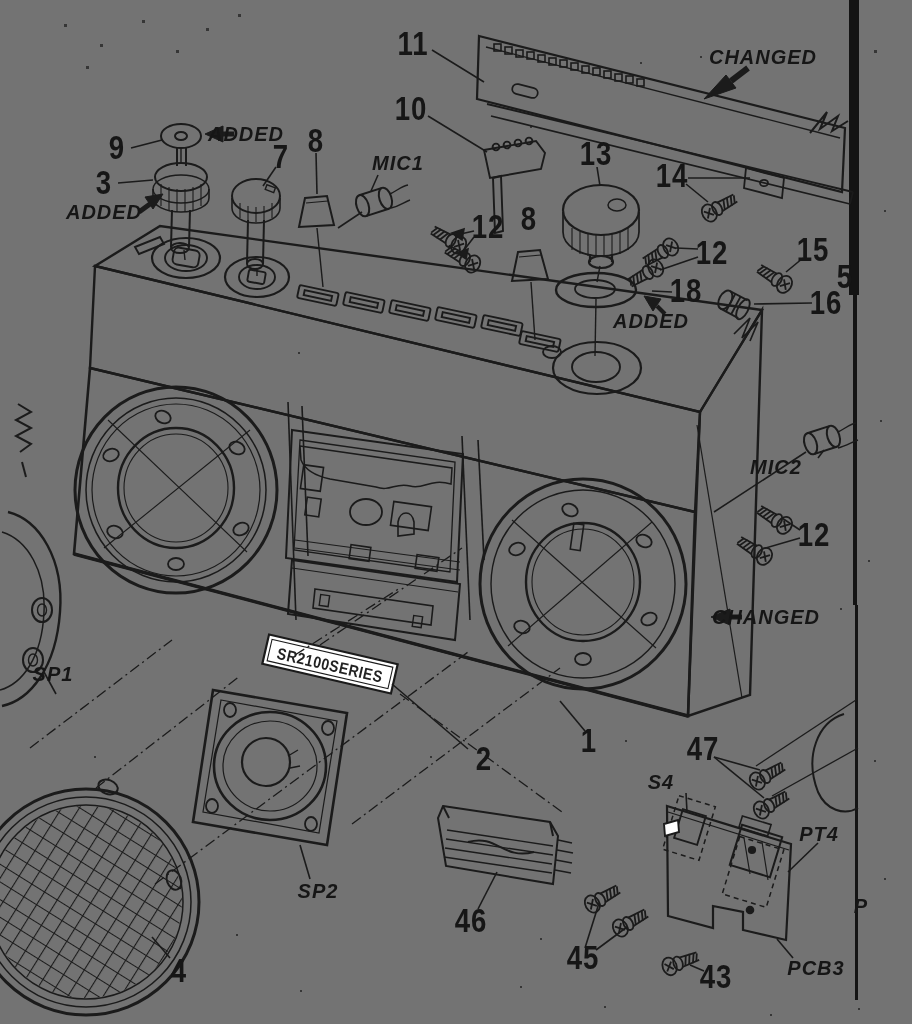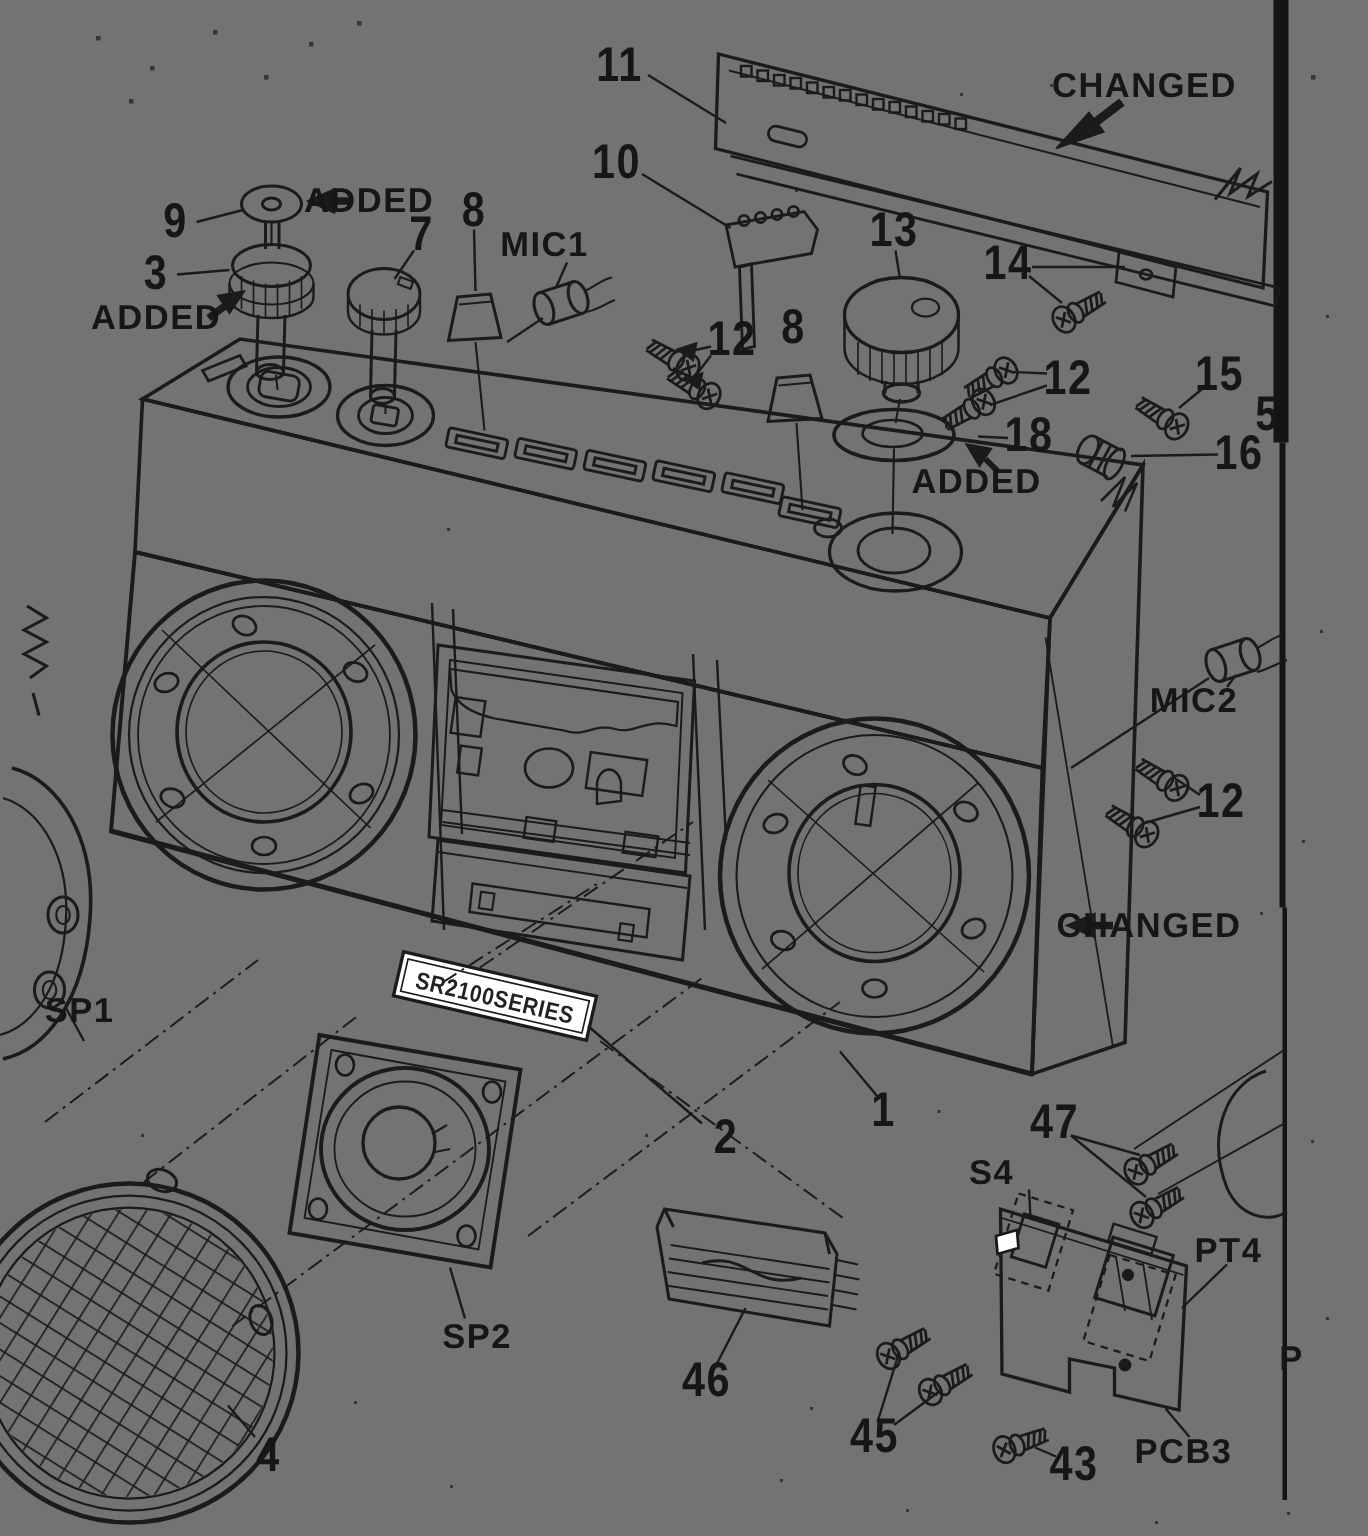--- a/index.html
+++ b/index.html
@@ -2,21 +2,21 @@
 <html><head>
 <meta charset="utf-8">
 <style>
   html,body{margin:0;padding:0;background:#e8e8e4;}
   .stage{position:relative;width:912px;height:1024px;background:#737373;overflow:hidden;
          font-family:"Liberation Sans",sans-serif;}
   svg{position:absolute;left:0;top:0;}
   .lbl{position:absolute;transform:translate(-50%,-50%);color:#161616;font-weight:bold;
        white-space:nowrap;letter-spacing:1px;line-height:1;}
   .num{font-size:30px;transform:translate(-50%,-50%) scale(.92,1.08);}
-  .txt{font-size:23px;}
+  .txt{font-size:20px;font-style:italic;}
   .badge-text{position:absolute;left:330px;top:665px;transform:translate(-50%,-50%) rotate(13deg) scale(1,1.15);
        font-size:14px;font-weight:bold;color:#222;letter-spacing:.5px;}
 </style>
 </head>
 <body>
 
 <div class="stage">
 
 <svg width="912" height="1024" viewBox="0 0 912 1024">
   <defs>
@@ -484,43 +484,43 @@
 
 <div class="lbl num" style="left:413px;top:44px">11</div>
 <div class="lbl txt" style="left:763px;top:57px">CHANGED</div>
 <div class="lbl num" style="left:411px;top:109px">10</div>
 <div class="lbl num" style="left:117px;top:148px">9</div>
 <div class="lbl txt" style="left:246px;top:134px">ADDED</div>
 <div class="lbl num" style="left:104px;top:183px">3</div>
 <div class="lbl txt" style="left:104px;top:212px">ADDED</div>
 <div class="lbl num" style="left:281px;top:157px">7</div>
 <div class="lbl num" style="left:316px;top:141px">8</div>
-<div class="lbl txt" style="left:363px;top:163px">MIC1</div>
+<div class="lbl txt" style="left:398px;top:163px">MIC1</div>
 <div class="lbl num" style="left:488px;top:227px">12</div>
 <div class="lbl num" style="left:596px;top:154px">13</div>
 <div class="lbl num" style="left:529px;top:219px">8</div>
 <div class="lbl num" style="left:672px;top:176px">14</div>
 <div class="lbl num" style="left:712px;top:253px">12</div>
 <div class="lbl num" style="left:813px;top:250px">15</div>
 <div class="lbl num" style="left:845px;top:277px">5</div>
 <div class="lbl num" style="left:826px;top:303px">16</div>
 <div class="lbl num" style="left:686px;top:291px">18</div>
 <div class="lbl txt" style="left:651px;top:321px">ADDED</div>
-<div class="lbl txt" style="left:796px;top:467px">MIC2</div>
+<div class="lbl txt" style="left:776px;top:467px">MIC2</div>
 <div class="lbl num" style="left:814px;top:535px">12</div>
 <div class="lbl txt" style="left:766px;top:617px">CHANGED</div>
 <div class="lbl txt" style="left:53px;top:674px">SP1</div>
 <div class="lbl num" style="left:484px;top:759px">2</div>
 <div class="lbl num" style="left:589px;top:741px">1</div>
 <div class="lbl num" style="left:703px;top:749px">47</div>
 <div class="lbl txt" style="left:661px;top:782px">S4</div>
 <div class="lbl txt" style="left:819px;top:834px">PT4</div>
 <div class="lbl txt" style="left:318px;top:891px">SP2</div>
 <div class="lbl num" style="left:471px;top:921px">46</div>
 <div class="lbl num" style="left:179px;top:971px">4</div>
 <div class="lbl num" style="left:583px;top:958px">45</div>
 <div class="lbl num" style="left:716px;top:977px">43</div>
-<div class="lbl txt" style="left:789px;top:968px">PCB3</div>
+<div class="lbl txt" style="left:816px;top:968px">PCB3</div>
 <div class="lbl txt" style="left:861px;top:906px">P</div>
 
 <div class="badge-text">SR2100SERIES</div>
 
 </div>
 
 </body></html>

